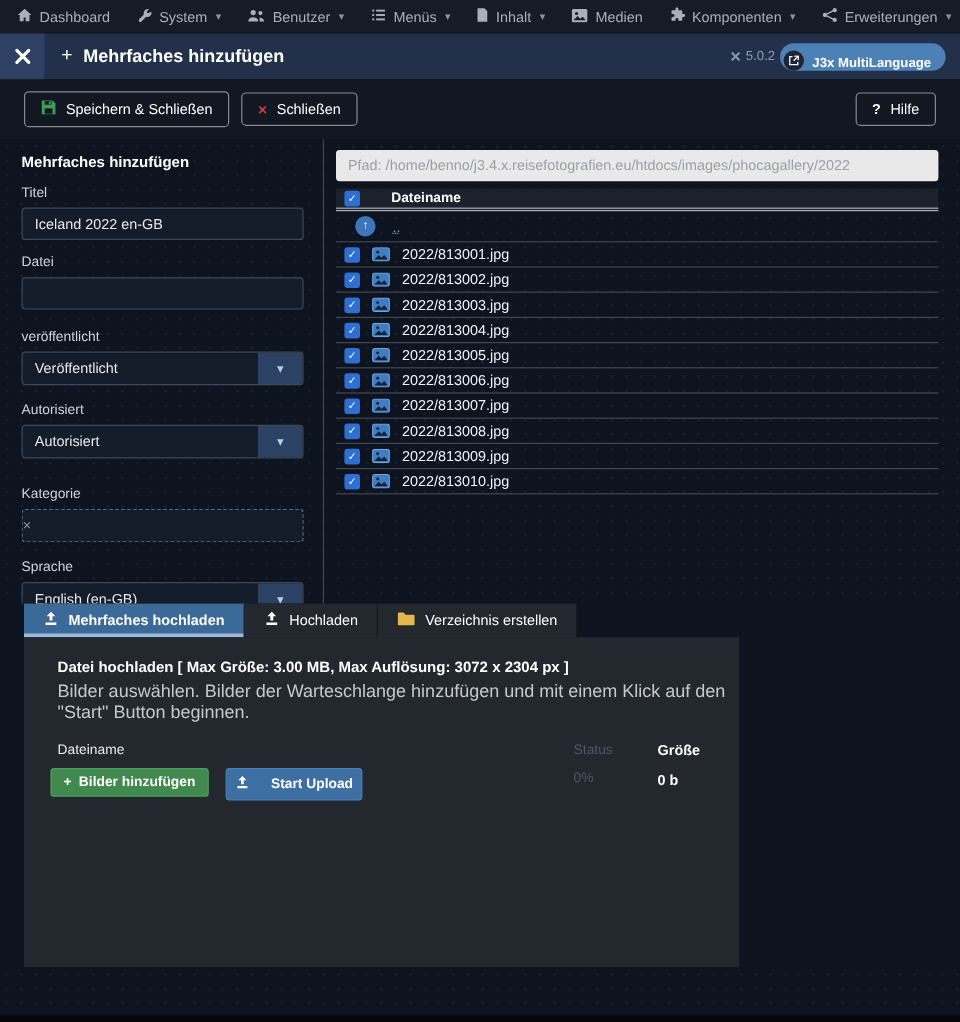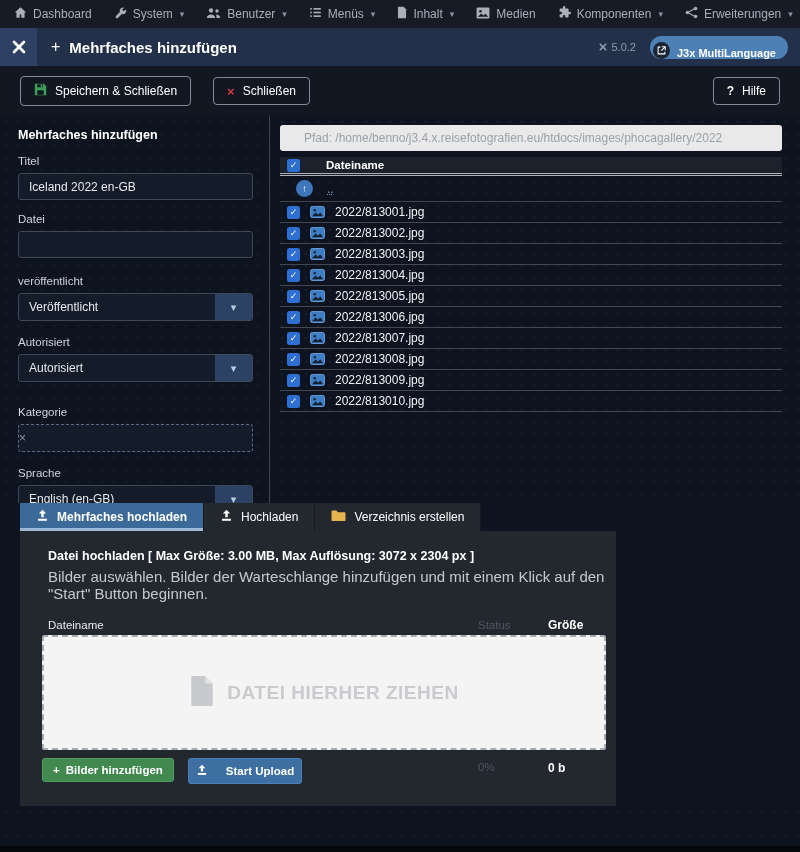--- a/index.html
+++ b/index.html
@@ -14,32 +14,32 @@
   .nav-item svg { flex:none; }
   .caret { font-size:9px; color:#8b93a0; margin-left:1px; }
 
   
   .appbar { height:38px; background:#22304a; display:flex; align-items:center; }
   .logo-box { width:37px; height:38px; background:#2e4164; display:flex;
     align-items:center; justify-content:center; flex:none; }
   .app-title { color:#fff; font-size:15px; margin-left:14px; display:flex;
     align-items:center; gap:9px; }
   .plus-glyph { font-size:16px; font-weight:400; }
-  .appbar-right { margin-left:auto; display:flex; align-items:center; gap:14px;
+  .appbar-right { margin-left:auto; display:flex; align-items:center; gap:4px;
     padding-right:12px; }
   .version { color:#8e9aad; font-size:11px; display:flex; align-items:center; gap:4px; }
   .site-pill { background:#4d81b5; border-radius:12px; height:23px; display:flex;
     align-items:flex-end; gap:7px; padding:0 12px 0 3px; cursor:pointer; }
   .site-pill .circ { width:17px; height:17px; border-radius:50%; background:#1c2534;
     display:flex; align-items:center; justify-content:center; }
   .site-pill .lbl { color:#fff; font-size:11px; font-weight:bold; }
 
   
   .toolbar { height:50px; background:#121722; display:flex; align-items:center;
-    padding:0 20px; gap:22px; }
+    padding:0 20px; gap:10px; }
   .tbtn { display:flex; align-items:center; gap:8px; background:transparent;
     border:1px solid #828a95; border-radius:4px; color:#fff; font-size:12px;
     font-family:inherit; padding:6px 13px; cursor:pointer; }
   .tbtn .x-red { color:#d23c3c; font-weight:bold; font-size:13px; line-height:1; }
   .tbtn .q-mark { font-weight:bold; font-size:12px; }
   .toolbar .spacer { flex:1; }
 
   
   .content { height:387px; display:flex; background:#0e1320;
     background-image:radial-gradient(#19212f 1px, transparent 1.2px);
@@ -59,21 +59,21 @@
   .f-select .clear-x { color:#8a93a0; font-size:12px; line-height:26px;
     margin-right:8px; cursor:pointer; }
   .f-select .chev { width:37px; background:#2b4264; display:flex;
     align-items:center; justify-content:center; color:#b9cce6; font-size:11px; }
   .gap-lg { margin-top:24px; }
 
   
   .right-files { flex:1; padding:9px 18px 0 10px; }
   .path-input { width:100%; height:26px; background:#e9e9e9; border:none;
     border-radius:3px; color:#9aa1a9; font-size:12px; font-family:inherit;
-    padding:0 24px; }
+    padding:0 10px; }
   .ftable { margin-top:6px; }
   .frow { display:flex; align-items:center; }
   .frow-head { height:19px; background:#1b222c; border-bottom:3px double #aab0b8;
     padding-left:7px; }
   .frow-head .col-name { color:#fff; font-size:11.5px; font-weight:bold;
     margin-left:26px; }
   .frow-parent { height:26px; border-bottom:1px solid #3f444c; padding-left:16px; }
   .circle-up { width:17px; height:17px; border-radius:50%; background:#3d76ba;
     color:#fff; font-size:10px; display:flex; align-items:center;
     justify-content:center; cursor:pointer; }
@@ -425,27 +425,20 @@
 <div class="panel">
   <div class="up-title">Datei hochladen [ Max Größe: 3.00 MB, Max Auflösung: 3072 x 2304 px ]</div>
   <div class="up-sub">Bilder auswählen. Bilder der Warteschlange hinzufügen und mit einem Klick auf den "Start" Button beginnen.</div>
 
   <div class="up-cols">
     <span class="c-file">Dateiname</span>
     <span class="c-status">Status</span>
     <span class="c-size">Größe</span>
   </div>
 
-  <div class="dropzone">
-    <span><svg viewBox="0 0 24 30" width="26" height="32">
-          <path d="M2 1h13l7 7v21H2z" fill="#c7c9cc"></path>
-          <path d="M15 1l7 7h-7z" fill="#e2e3e5"></path>
-        </svg></span>
-    <span class="dz-text">DATEI HIERHER ZIEHEN</span>
-  </div>
 
   <div class="btn-row">
     <button class="btn-green">
       <span>+</span>
       <span>Bilder hinzufügen</span>
     </button>
     <button class="btn-blue">
       <span><svg viewBox="0 0 16 16" width="12" height="12" fill="#fff">
             <path d="M8 1l4.5 4.5h-3V10h-3V5.5h-3z"></path>
             <path d="M2.5 12h11v2.5h-11z"></path>

